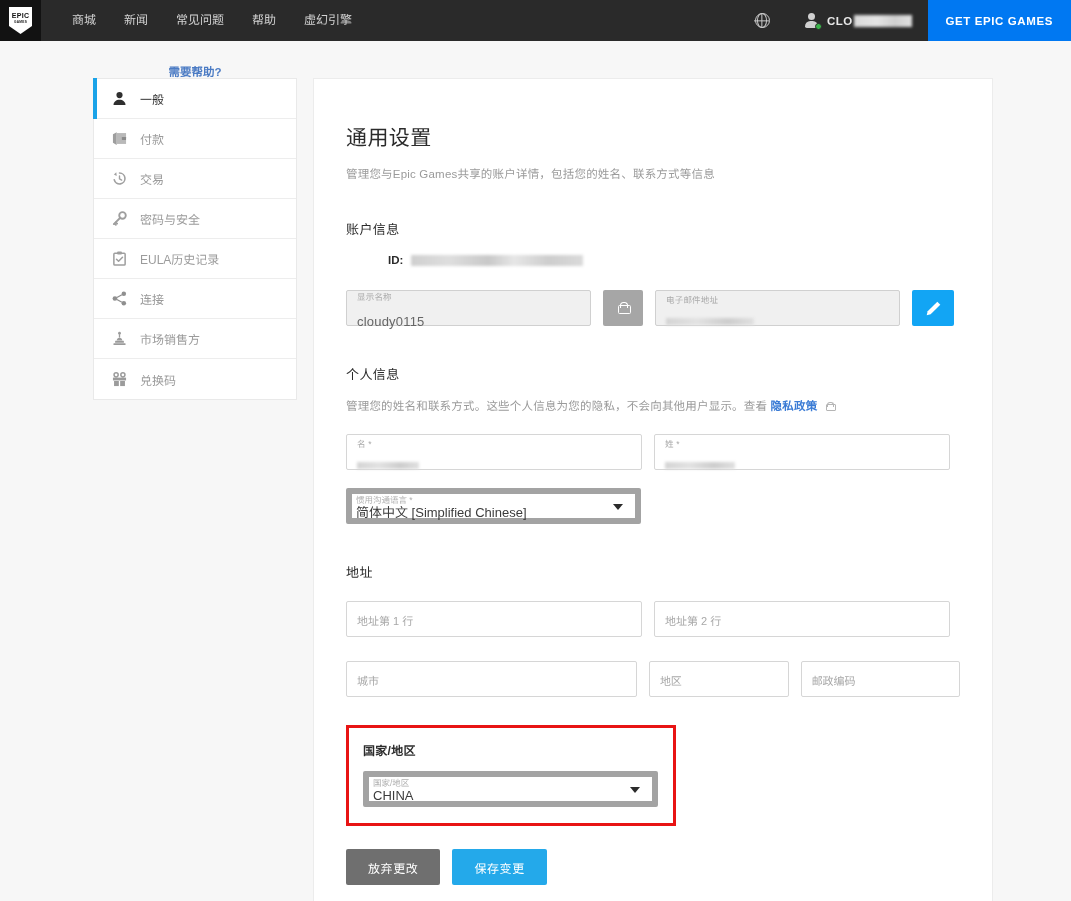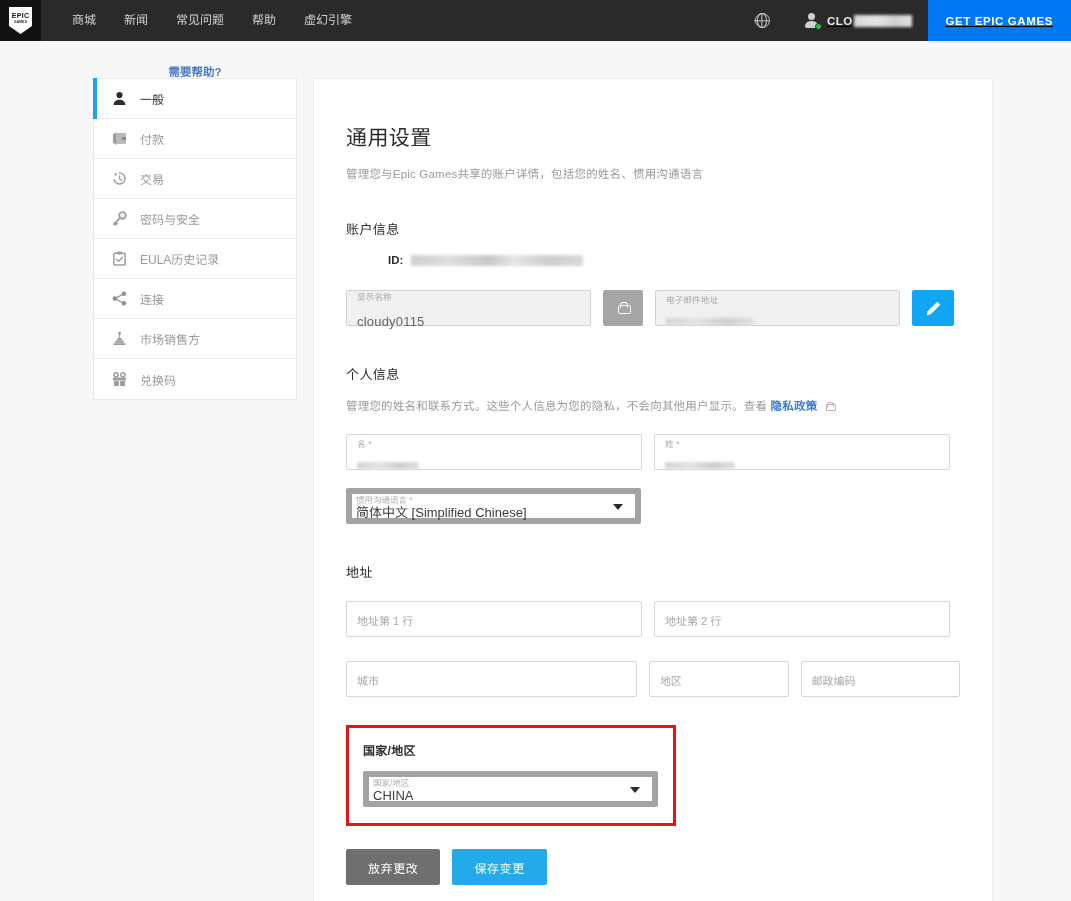--- a/index.html
+++ b/index.html
@@ -44,21 +44,20 @@
     letter-spacing: 0.3px; line-height: 5px; margin-top: 1px;
   }
   .navlinks { display: flex; align-items: center; margin-left: 17px; }
   .navlinks a {
     color: #d2d2d2; font-size: 12px; text-decoration: none;
     padding: 0 14px; line-height: 41px; white-space: nowrap;
   }
   .nav-right {
     margin-left: auto; display: flex; align-items: center;
     height: 41px;
-    text-decoration: underline;
   }
   .globe-btn {
     width: 40px; height: 41px;
     display: flex; align-items: center; justify-content: center;
   }
   .globe {
     width: 15px; height: 15px; border-radius: 50%;
     border: 1.3px solid #c9c9c9; position: relative;
   }
   .globe::before {
@@ -415,21 +414,21 @@
         <span class="side-label">兑换码</span>
       </div>
     </div>
 
     <div class="help-link" style="width:204px;margin-left:93px;">需要帮助?</div>
   </div>
 
   <div class="content">
 
     <h1 class="sec-title">通用设置</h1>
-    <p class="sec-desc">管理您与Epic Games共享的账户详情，包括您的姓名、惯用沟通语言</p>
+    <p class="sec-desc">管理您与Epic Games共享的账户详情，包括您的姓名、联系方式等信息</p>
 
     <h2 class="sec-title2">账户信息</h2>
 
     <div class="id-row">
       <span class="id-label">ID:</span>
       <span class="id-value"></span>
     </div>
 
     <div class="row">
       <div class="field filled" style="width:245px">

